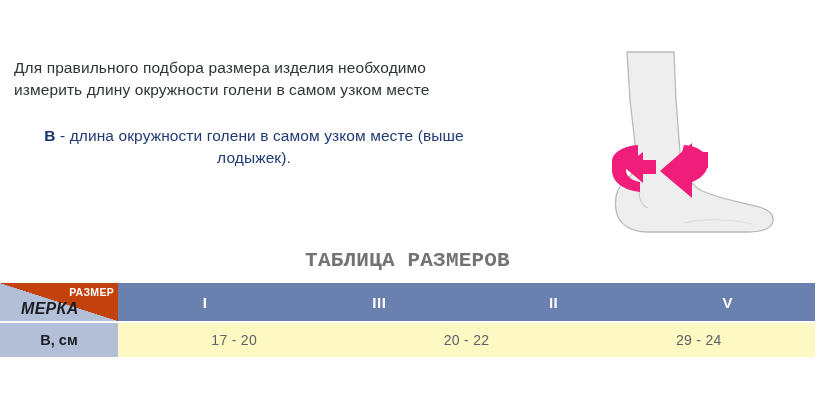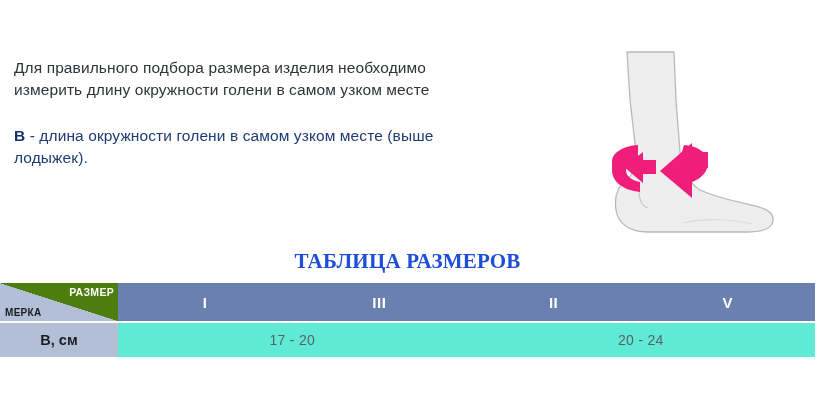--- a/index.html
+++ b/index.html
@@ -34,20 +34,21 @@
     line-height: 22px;
     color: #2f3437;
     margin: 0 0 24px 0;
     letter-spacing: 0.1px;
   }
   .para.last {
     margin-bottom: 0;
   }
   .para.accent {
     color: #1f3b73;
+    text-align: center;
   }
   .para.accent .bold-b {
     font-weight: bold;
     color: #12306b;
   }
 
   
   .illustration {
     position: absolute;
     left: 596px;
@@ -61,43 +62,43 @@
 
   
   .table-title {
     position: absolute;
     left: 0;
     top: 249px;
     width: 815px;
     text-align: center;
     font-size: 21px;
     font-weight: bold;
-    color: #1d4ed8;
+    color: #737373;
     letter-spacing: 0.2px;
-    font-family: Liberation Serif, serif;
+    font-family: Liberation Mono, monospace;
   }
 
   
   .size-table {
     position: absolute;
     left: 0;
     top: 283px;
     width: 815px;
   }
   .thead-row {
     display: flex;
     height: 38px;
     background: #6a80ae;
   }
   .corner-cell {
     position: relative;
     width: 118px;
     height: 38px;
     overflow: hidden;
-    background: #4d7c0f;
+    background: #c2410c;
     flex: 0 0 118px;
   }
   .corner-tri {
     position: absolute;
     left: 0;
     top: 0;
     width: 118px;
     height: 38px;
     
     background: linear-gradient(to right top, #b3bfd6 0%, #b3bfd6 49.6%, rgba(179,191,214,0) 50%, rgba(179,191,214,0) 100%);
@@ -106,26 +107,27 @@
     position: absolute;
     right: 4px;
     top: 3px;
     font-size: 10.5px;
     font-weight: bold;
     color: #ffffff;
     letter-spacing: 0.3px;
   }
   .corner-label-measure {
     position: absolute;
-    left: 5px;
+    left: 21px;
     bottom: 3px;
-    font-size: 10px;
+    font-size: 16px;
     font-weight: bold;
     color: #1a1d21;
     letter-spacing: 0.3px;
+    font-style: italic;
   }
   .th-cell {
     flex: 1 1 0;
     display: flex;
     align-items: center;
     justify-content: center;
     color: #ffffff;
     font-size: 15px;
     font-weight: bold;
     letter-spacing: 0.5px;
@@ -142,21 +144,21 @@
     background: #b3bfd6;
     display: flex;
     align-items: center;
     justify-content: center;
     font-size: 14.5px;
     font-weight: bold;
     color: #1a1d21;
   }
   .td-cell {
     flex: 1 1 0;
-    background: #5eead4;
+    background: #fef9c3;
     display: flex;
     align-items: center;
     justify-content: center;
     font-size: 14px;
     color: #5c6166;
     letter-spacing: 0.3px;
   }
   .td-cell:first-of-type {
     margin-left: 0;
   }
@@ -215,18 +217,19 @@
       </div>
       <div class="th-cell">I</div>
       <div class="th-cell">III</div>
       <div class="th-cell">II</div>
       <div class="th-cell">V</div>
     </div>
 
     <div class="tbody-row">
       <div class="td-label">B, см</div>
       <div class="td-cell">17 - 20</div>
-      <div class="td-cell">20 - 24</div>
+      <div class="td-cell">20 - 22</div>
+      <div class="td-cell">29 - 24</div>
     </div>
 
   </div>
 
 </div>
 
 </body></html>

